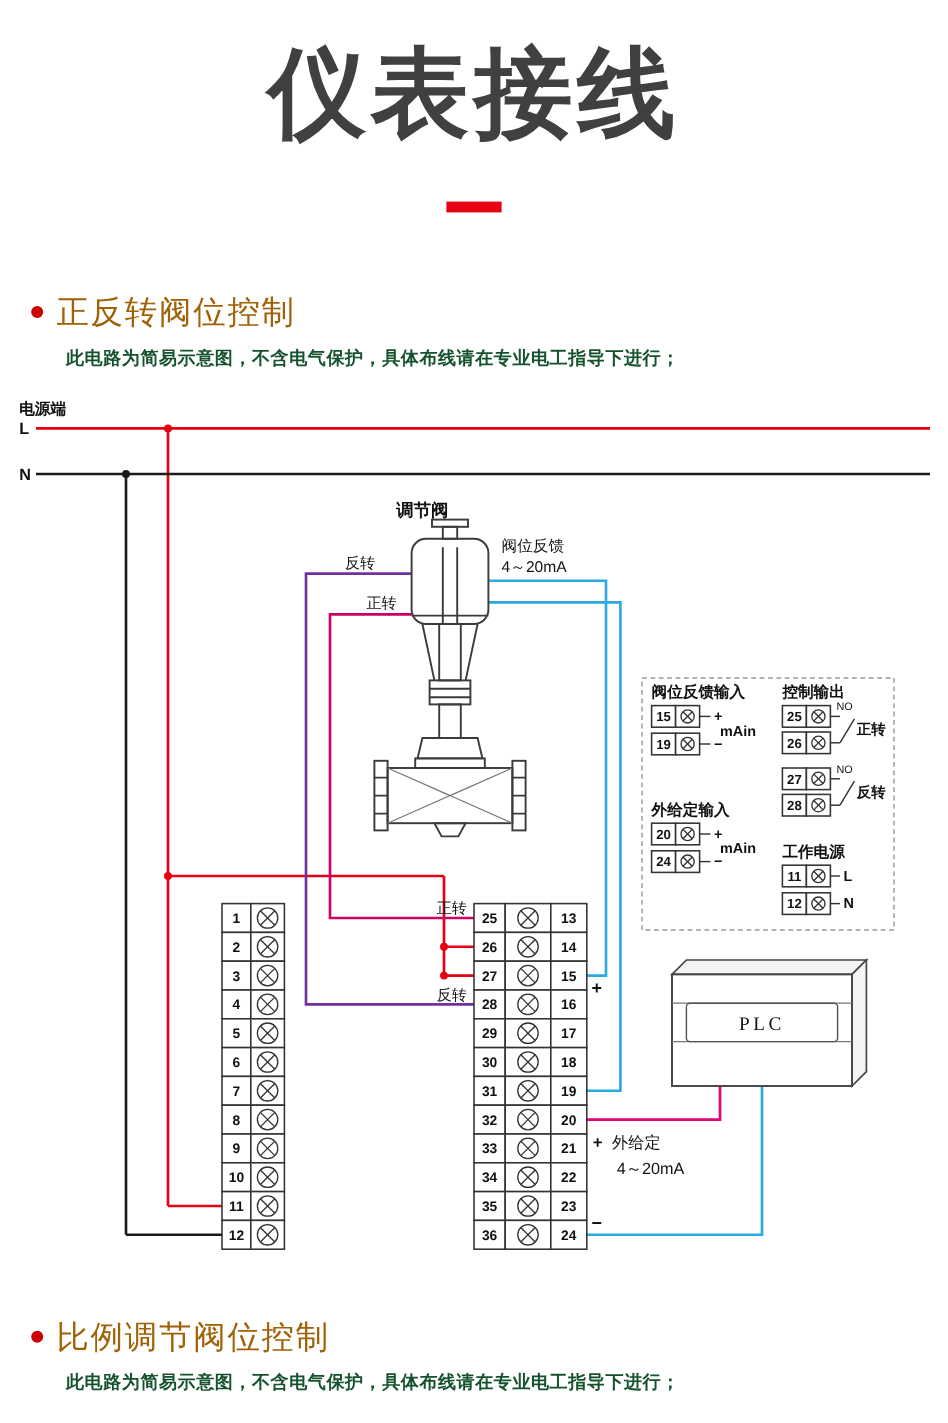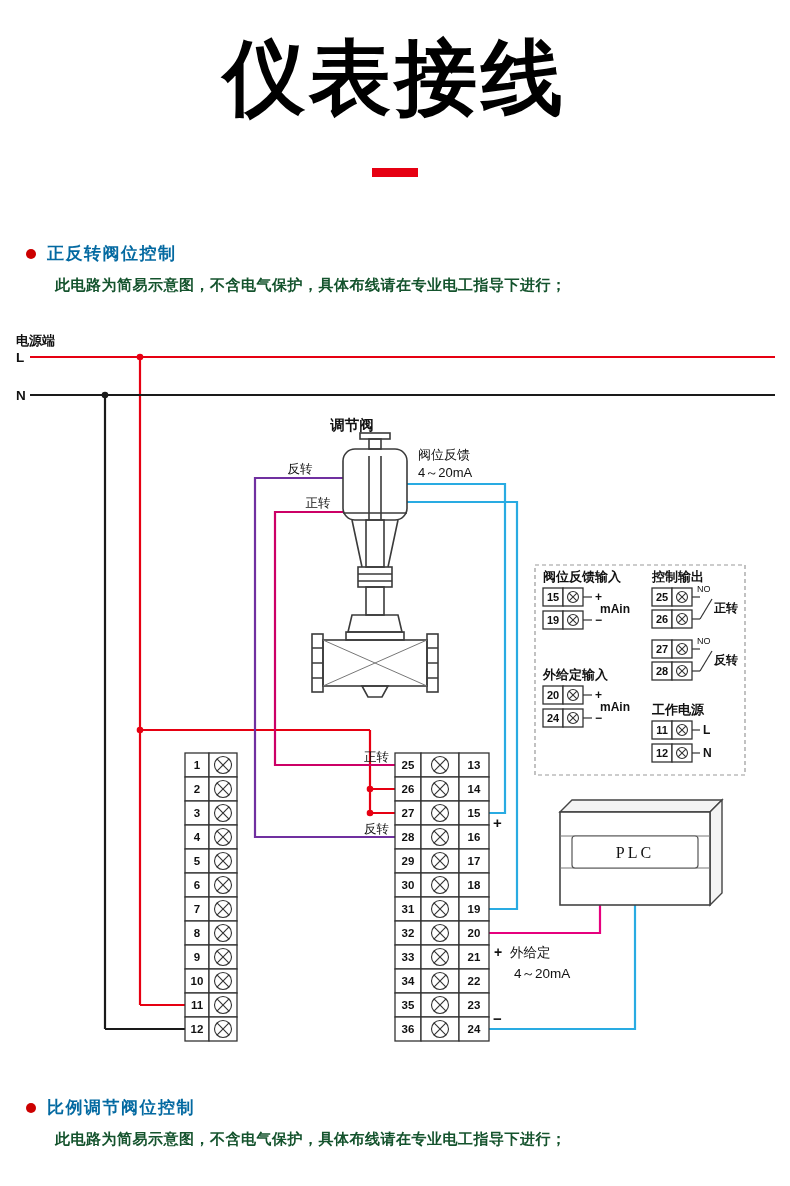--- a/index.html
+++ b/index.html
@@ -1,25 +1,25 @@
 <!DOCTYPE html>
 <html style="--c-live: #e60012; --c-neutral: #1a1a1a; --c-forward: #cc0066; --c-reverse: #7030a0; --c-feedback: #29abe2; --c-setpoint: #e6007e;"><head>
 <meta charset="utf-8">
 <style>
   *{margin:0;padding:0;box-sizing:border-box}
   html,body{width:790px;height:1186px;background:#fff;font-family:"Liberation Sans","DejaVu Sans",sans-serif;position:relative;overflow:hidden;color:#111}
   .page{position:absolute;inset:0;background:#fff}
-  .title{position:absolute;top:24px;left:0;width:100%;text-align:center;font-size:82px;font-weight:900;color:#000000;letter-spacing:4px}
+  .title{position:absolute;top:24px;left:0;width:100%;text-align:center;font-size:82px;font-weight:900;color:#404040;letter-spacing:4px}
   .title-dash{position:absolute;top:168px;left:372px;width:46px;height:9px;background:var(--c-live,#e60012)}
   .section{position:absolute;left:26px}
   #sec-top{top:242px}
   #sec-bottom{top:1096px}
   .sec-head{display:flex;align-items:center;gap:11px}
   .bullet{width:10px;height:10px;border-radius:50%;background:#cc0000;flex:0 0 auto}
-  .sec-head h2{font-size:17px;font-weight:700;color:#0369a1;letter-spacing:1.5px}
+  .sec-head h2{font-size:27px;font-weight:400;color:#a16207;letter-spacing:1.5px}
   .sec-note{margin:11px 0 0 29px;font-size:15px;font-weight:700;color:#14532d;letter-spacing:.5px}
   #diagram-svg{position:absolute;top:330px;left:0}
   #diagram-svg text{font-family:"Liberation Sans","DejaVu Sans",sans-serif}
   .lbl{fill:#111}
   .tcell{fill:#fff;stroke:#333;stroke-width:1.3}
   .tscrew{fill:none;stroke:#333;stroke-width:1.1}
   .tnum{font-weight:700;fill:#111}
   .w{fill:none;stroke-width:2.2}
   .w-live{stroke:var(--c-live,#e60012)}
   .w-neutral{stroke:var(--c-neutral,#1a1a1a)}

